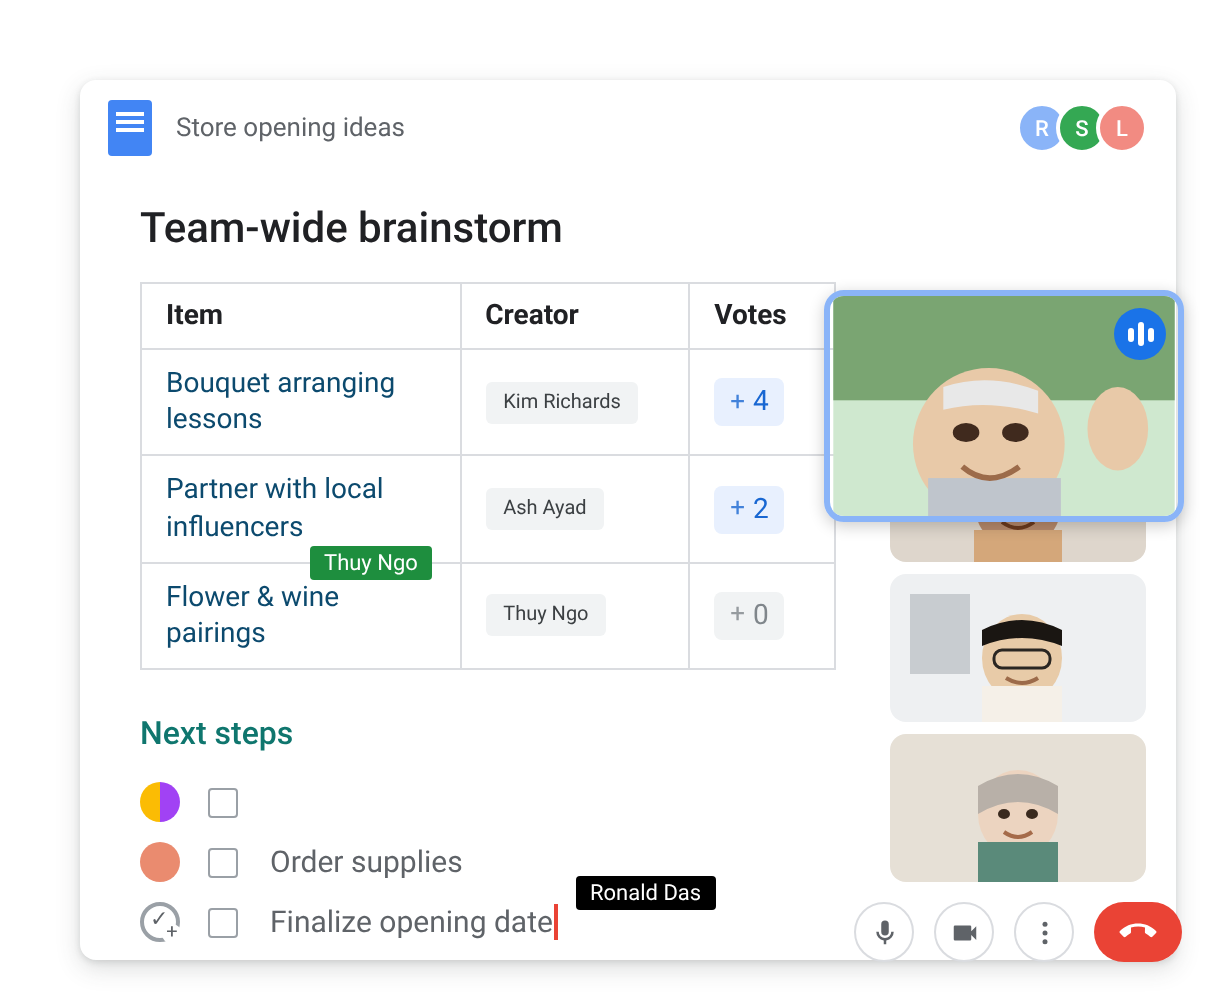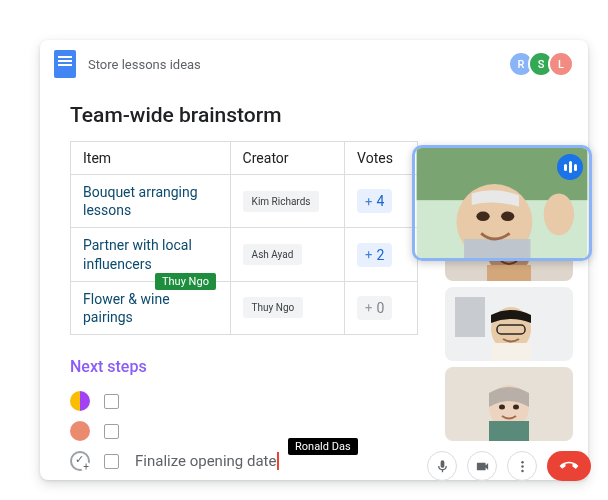--- a/index.html
+++ b/index.html
@@ -9,35 +9,35 @@
 .doc-icon{width:22px;height:28px;background:#4285f4;border-radius:2px;position:relative;margin-right:12px;flex:none}
 .doc-icon::before{content:"";position:absolute;left:4px;right:4px;top:6px;height:2px;background:#fff;box-shadow:0 4px 0 #fff,0 8px 0 #fff}
 .doc-title{font-size:13px;color:#5f6368}
 .avatars{margin-left:auto;display:flex}
 .avatar{width:26px;height:26px;border-radius:50%;border:2px solid #fff;display:flex;align-items:center;justify-content:center;font-size:11px;font-weight:500;color:#fff;margin-left:-6px}
 .content{display:flex;flex:1;min-height:0}
 .doc-area{flex:1;padding:14px 22px 18px 30px}
 h2.heading{font-size:21px;font-weight:500;color:#202124;margin-bottom:14px}
 table.items{width:100%;border-collapse:collapse;margin-bottom:22px}
 table.items th,table.items td{border:1px solid #dadce0;padding:8px 12px;text-align:left;font-size:14px;vertical-align:middle}
-table.items th{font-weight:400;color:#202124}
+table.items th{font-weight:700;color:#202124}
 .col-item{width:46%}
 .col-creator{width:33%}
 .col-votes{width:21%}
 .item-text{color:#0c4a6e;line-height:1.3}
 .creator-pill{display:inline-block;background:#f1f3f4;border-radius:3px;padding:5px 9px;font-size:10px;color:#3c4043}
 .vote-pill{display:inline-flex;align-items:center;border-radius:4px;padding:4px 8px;font-size:14px}
 .vote-pill.active{background:#e8f0fe;color:#1967d2}
 .vote-pill.inactive{background:#f1f3f4;color:#80868b}
 .vote-pill .plus{font-size:13px;margin-right:4px;opacity:.8}
 .cursor-tag{position:absolute;font-size:11px;color:#fff;padding:2px 7px;border-radius:2px;white-space:nowrap}
 .tag-green{background:#1e8e3e}
 .tag-red{background:#000000}
 .rel{position:relative}
-h3.subheading{font-size:16px;font-weight:500;color:#8b5cf6;margin-bottom:10px}
+h3.subheading{font-size:16px;font-weight:500;color:#0f766e;margin-bottom:10px}
 .tasks{list-style:none}
 .tasks li{display:flex;align-items:center;padding:5px 0;font-size:15px;color:#5f6368}
 .assignee{width:20px;height:20px;border-radius:50%;flex:none;margin-right:14px;display:flex;align-items:center;justify-content:center}
 .assignee.dual{background:linear-gradient(90deg,#fbbc04 50%,#a142f4 50%)}
 .assignee.one{background:#ea8b6f}
 .assignee.check{border:2px solid #9aa0a6;position:relative}
 .assignee.check::after{content:"✓";position:absolute;font-size:11px;color:#5f6368;left:3px;top:0}
 .assignee.check::before{content:"+";position:absolute;font-size:10px;color:#5f6368;background:#fff;border-radius:50%;width:10px;height:10px;line-height:9px;text-align:center;right:-3px;bottom:-3px}
 .checkbox{width:15px;height:15px;border:1.5px solid #9aa0a6;border-radius:2px;flex:none;margin-right:16px}
 .meet-panel{width:148px;flex:none;display:flex;flex-direction:column;align-items:center;padding:0 10px 10px 0;position:relative}
@@ -58,21 +58,21 @@
 .hangup svg{width:18px;height:18px;transform:rotate(135deg)}
 .text-cursor{display:inline-block;width:2px;height:18px;background:#ea4335;vertical-align:middle;margin-left:1px}
 </style>
 </head>
 <body>
 
 <div class="window">
 
   <div class="titlebar">
     <div class="doc-icon"></div>
-    <div class="doc-title">Store lessons ideas</div>
+    <div class="doc-title">Store opening ideas</div>
     <div class="avatars">
       <div class="avatar" style="background:#8ab4f8">R</div>
       <div class="avatar" style="background:#34a853">S</div>
       <div class="avatar" style="background:#f28b82">L</div>
     </div>
   </div>
 
   <div class="content">
     <div class="doc-area">
       <h2 class="heading">Team-wide brainstorm</h2>
@@ -122,20 +122,21 @@
 
       <h3 class="subheading">Next steps</h3>
       <ul class="tasks">
         <li>
           <span class="assignee dual"></span>
           <span class="checkbox"></span>
         </li>
         <li>
           <span class="assignee one"></span>
           <span class="checkbox"></span>
+          <span>Order supplies</span>
         </li>
         <li class="rel">
           <span class="assignee check"></span>
           <span class="checkbox"></span>
           <span>Finalize opening date</span>
             <span class="text-cursor"></span>
           <span class="cursor-tag tag-red" style="left:218px;top:-8px">Ronald Das</span>
         </li>
       </ul>
     </div>

